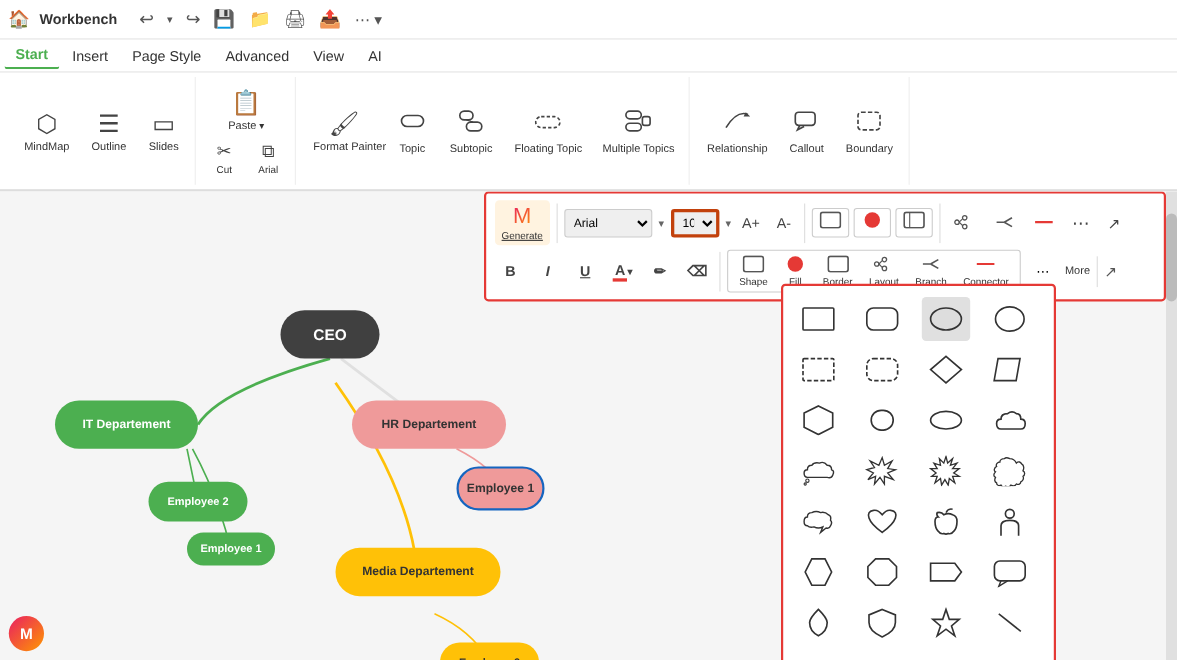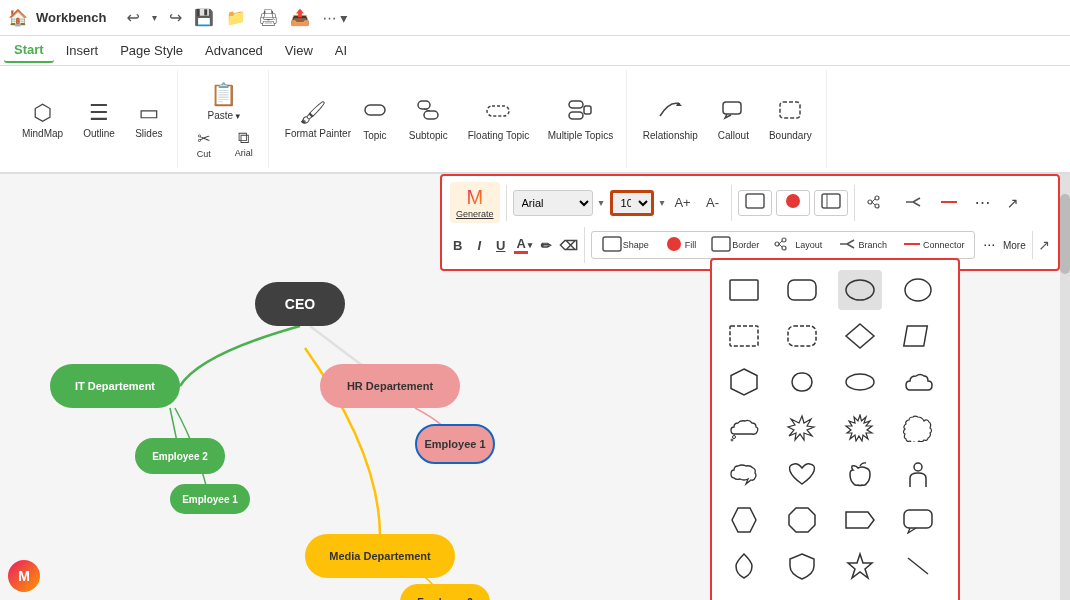--- a/index.html
+++ b/index.html
@@ -95,21 +95,21 @@
       width: 28px; height: 28px; display: flex; align-items: center;
       justify-content: center; cursor: pointer; border-radius: 3px;
       font-size: 13px; font-weight: 600; color: #444;
       border: none; background: transparent;
     }
     .ft-tool-group {
       display: flex; align-items: center; gap: 3px;
       border: 1px solid #ccc; border-radius: 3px; padding: 2px 4px;
     }
     .ft-tool-item {
-      display: flex; flex-direction: row; align-items: center;
+      display: flex; flex-direction: column; align-items: center;
       cursor: pointer; padding: 2px 6px; border-radius: 3px; gap: 1px;
       font-size: 9px; color: #333;
     }
     .ft-tool-item .icon { font-size: 16px; color: #444; }
     .ft-more-dots {
       display: flex; align-items: center; justify-content: center;
       width: 28px; height: 28px; cursor: pointer; border-radius: 3px;
     }
 
     
@@ -140,21 +140,21 @@
     .node-it {
       background: #4caf50; color: #fff; width: 130px; height: 44px;
       border-radius: 22px; top: 190px; left: 50px; font-size: 11px;
     }
     .node-hr {
       background: #ef9a9a; color: #333; width: 140px; height: 44px;
       border-radius: 22px; top: 190px; left: 320px; font-size: 11px;
     }
     .node-media {
       background: #ffc107; color: #333; width: 150px; height: 44px;
-      border-radius: 22px; top: 360px; left: 305px; font-size: 11px;
+      border-radius: 22px; top: 324px; left: 305px; font-size: 11px;
     }
     .node-emp2-it {
       background: #4caf50; color: #fff; width: 90px; height: 36px;
       border-radius: 18px; top: 264px; left: 135px; font-size: 10px;
     }
     .node-emp1-it {
       background: #4caf50; color: #fff; width: 80px; height: 30px;
       border-radius: 15px; top: 310px; left: 170px; font-size: 10px;
     }
     .node-emp1-hr {

